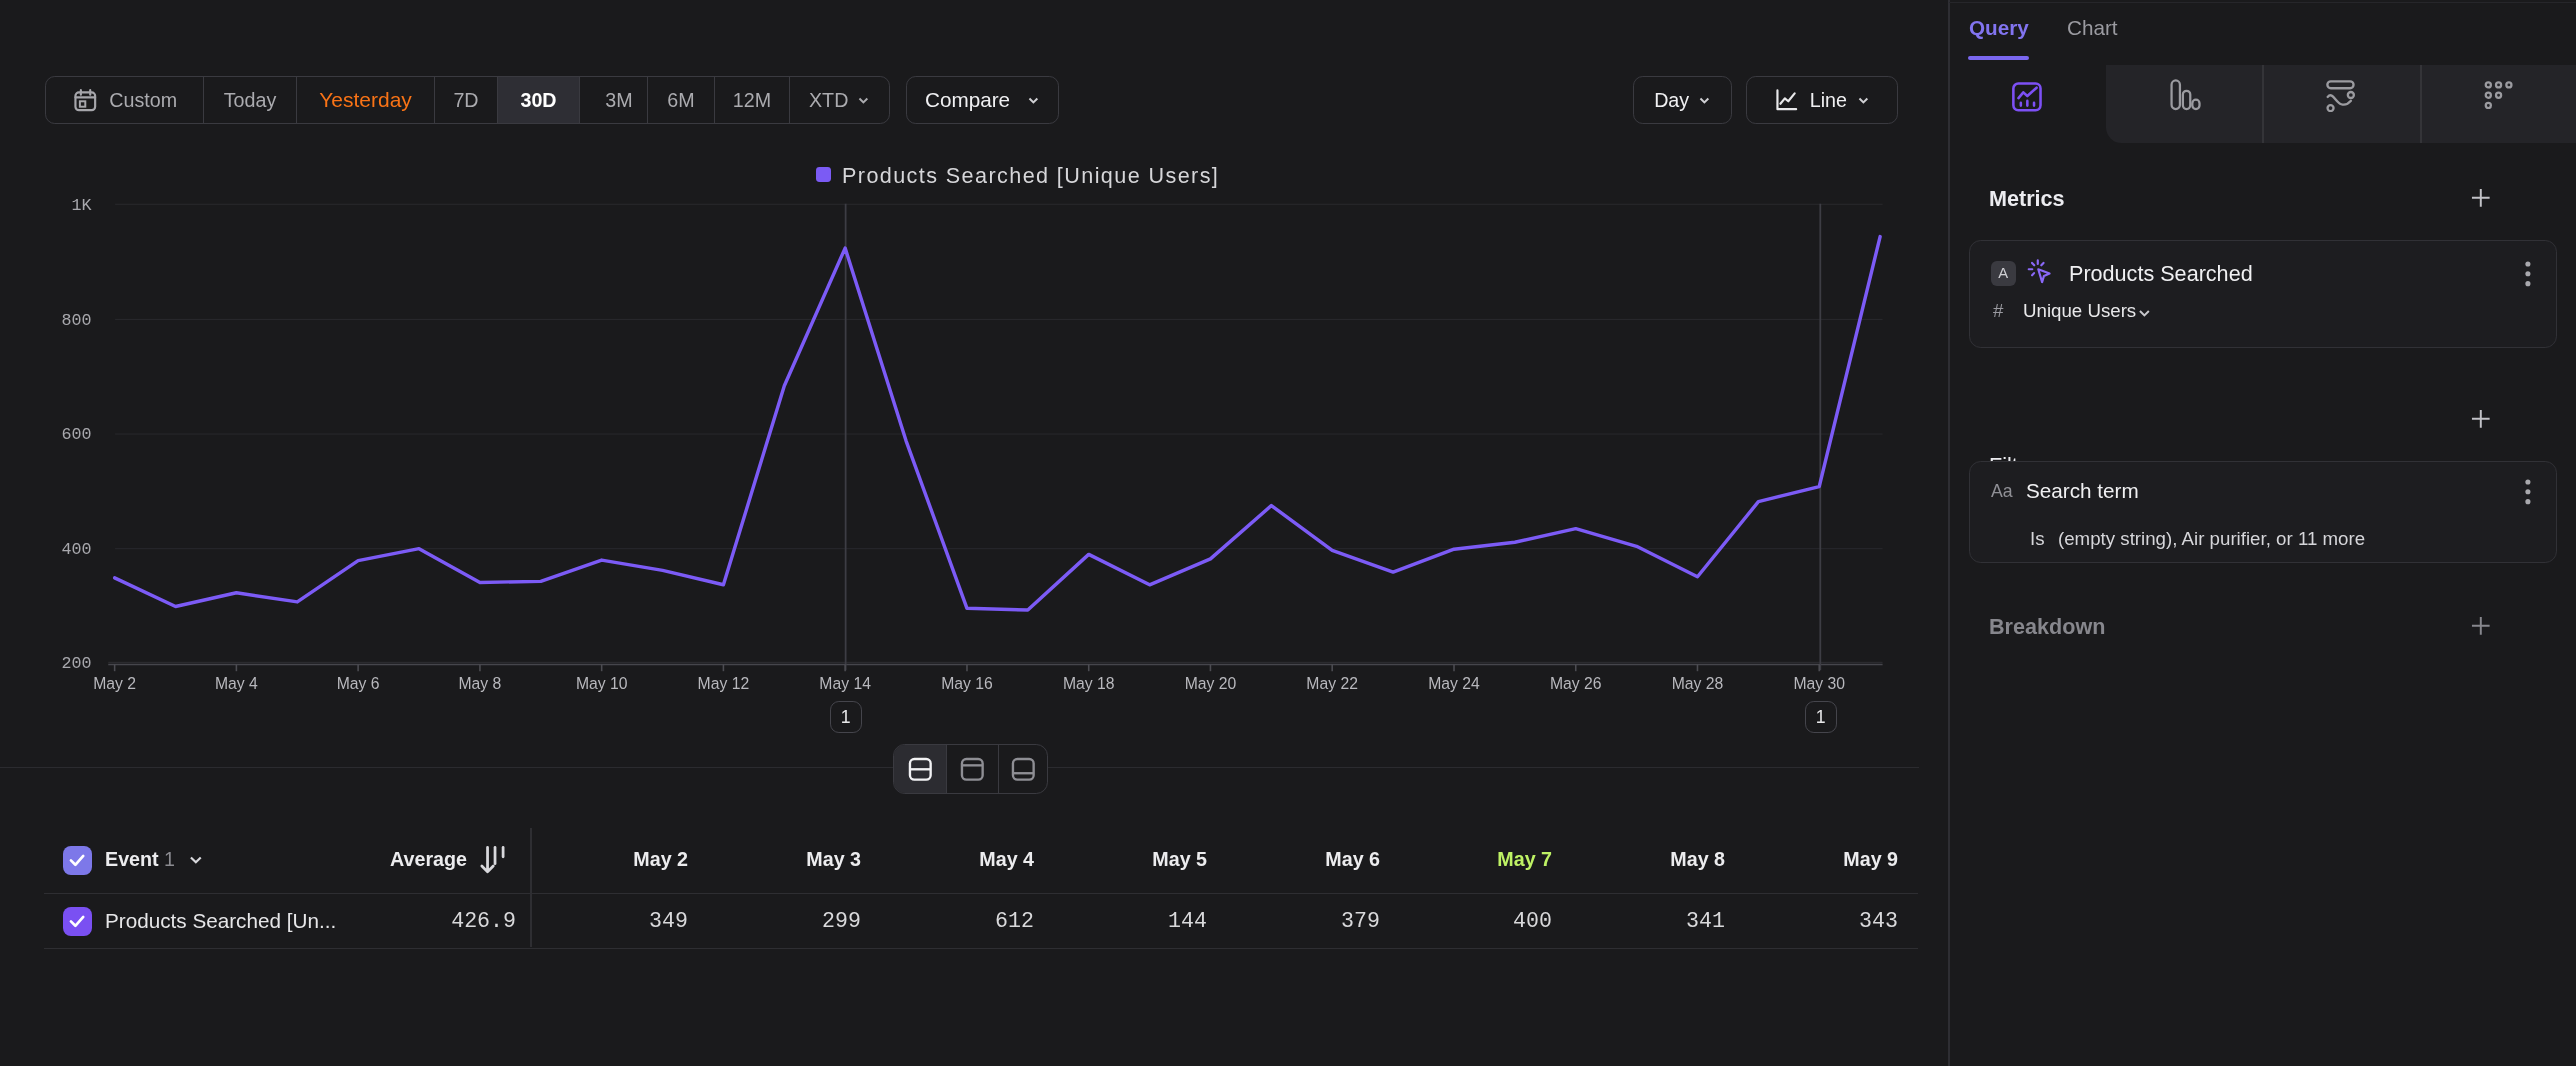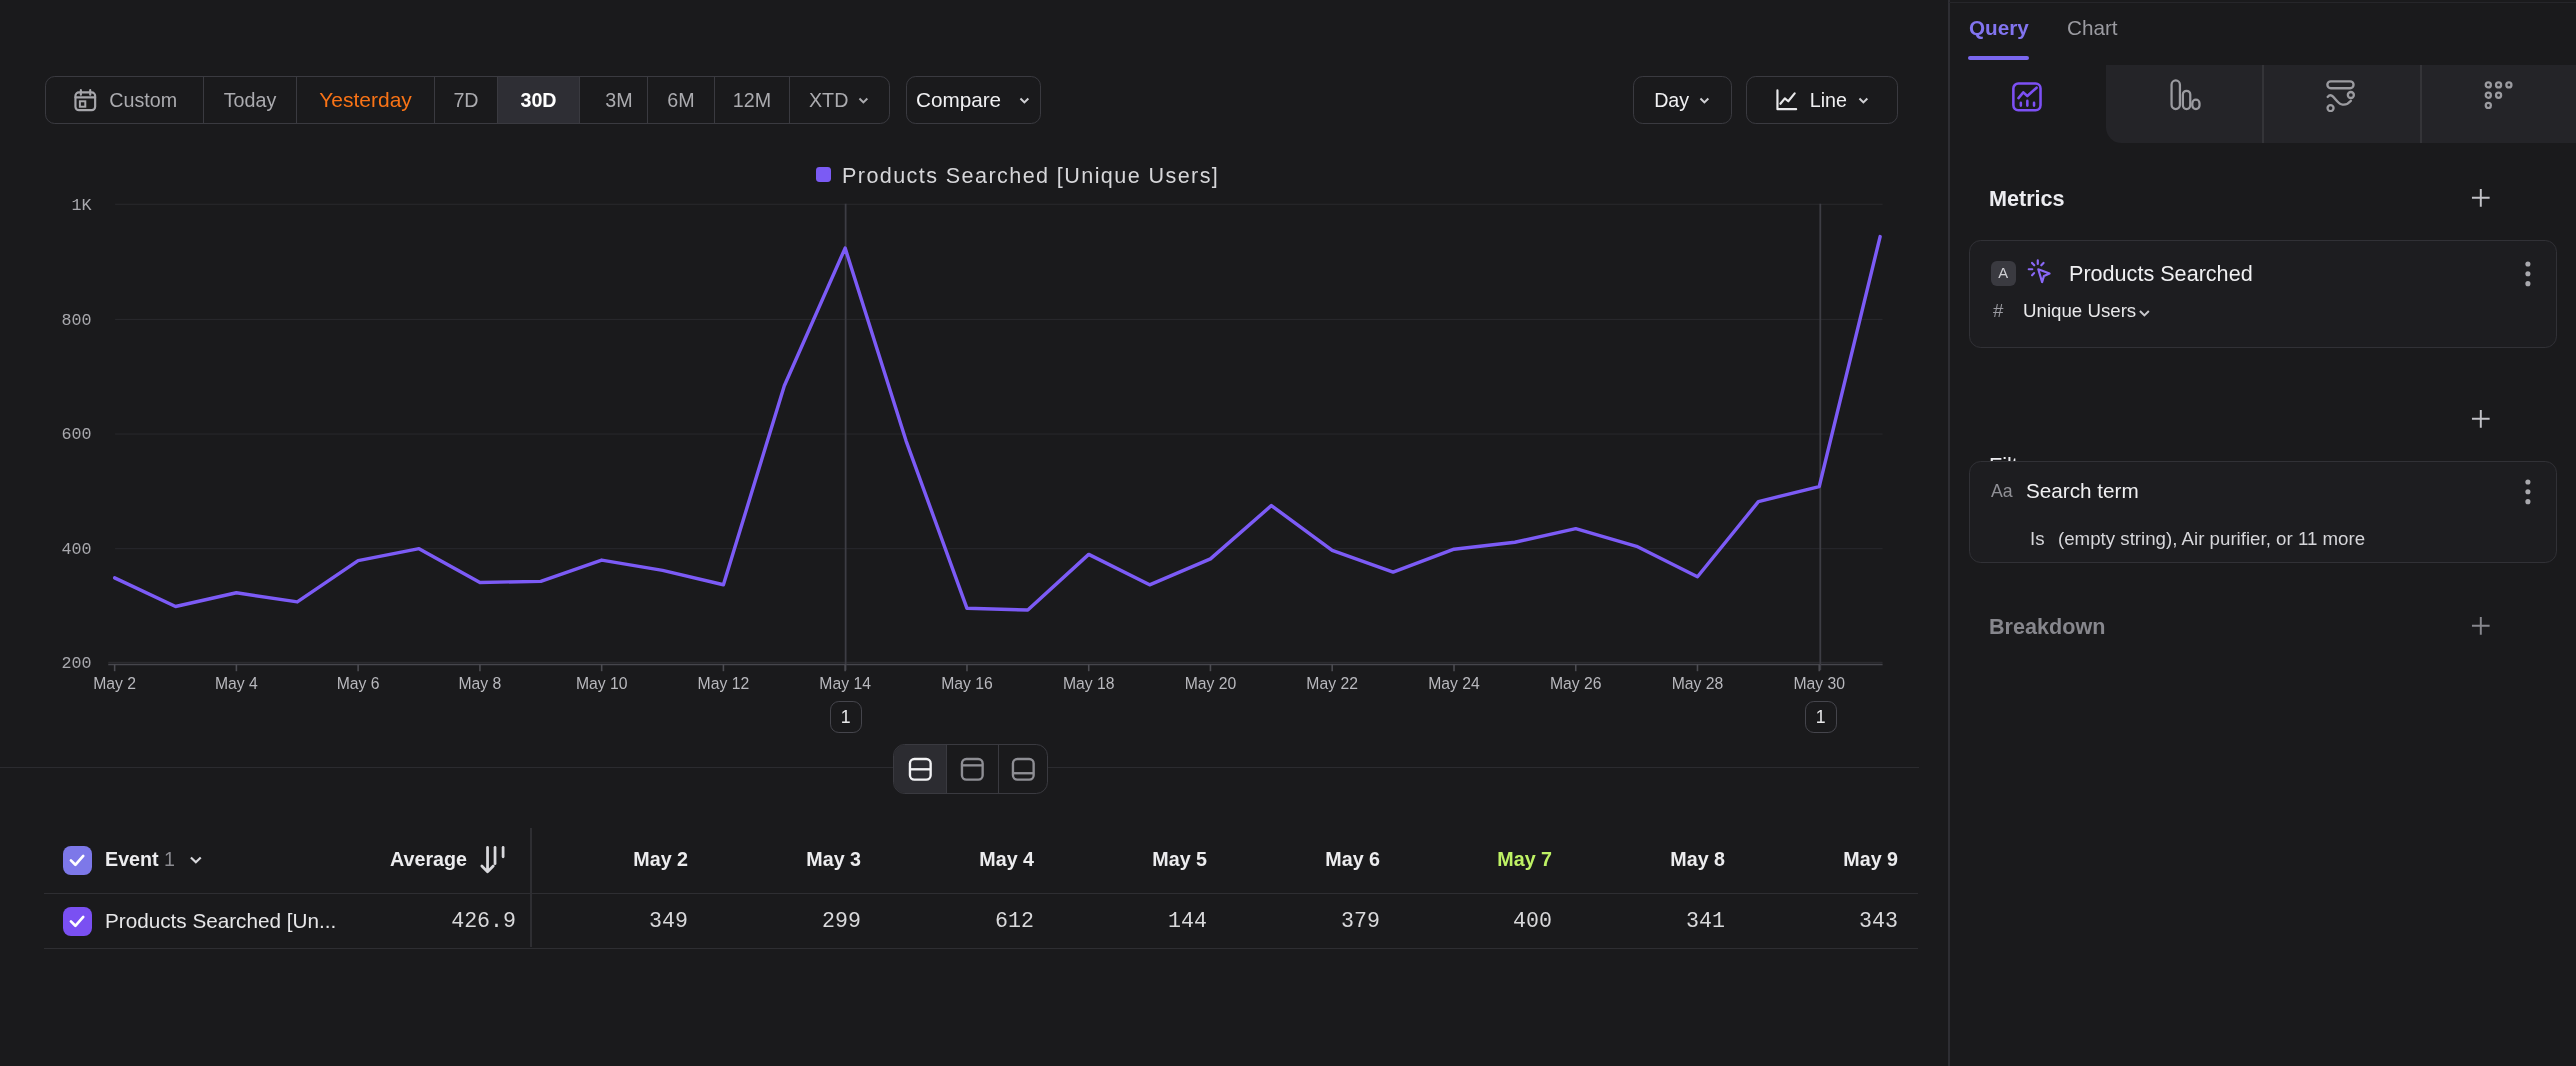--- a/index.html
+++ b/index.html
@@ -30,21 +30,21 @@
   <div class="cell" style="width:68px; display:flex; align-items:center; justify-content:center; border-right:1.5px solid #3a3a40; color:#ababaf; font-size:19.7px;padding-left:11px;">3M</div>
   <div class="cell" style="width:67px; display:flex; align-items:center; justify-content:center; border-right:1.5px solid #3a3a40; color:#ababaf; font-size:19.7px;">6M</div>
   <div class="cell" style="width:75px; display:flex; align-items:center; justify-content:center; border-right:1.5px solid #3a3a40; color:#ababaf; font-size:19.7px;">12M</div>
   <div class="cell" style="flex:1; display:flex; align-items:center; justify-content:center; gap:8.9px; color:#ababaf; font-size:19.7px;">XTD
     <svg class="chev" viewBox="0 0 13 13" fill="none" stroke="#ababaf" stroke-width="2">
         <path d="M2.5 4.5 L6.5 8.5 L10.5 4.5"></path>
       </svg>
   </div>
 </div>
 
-<div class="btn" style="left:906px; top:76px; width:135px; height:48px; gap:17px;">
+<div class="btn" style="left:906px; top:76px; width:153px; height:48px; gap:17px;">
   <span style="font-size:20.7px; color:#f0f0f2;">Compare</span>
   <svg class="chev" viewBox="0 0 13 13" fill="none" stroke="#d0d0d4" stroke-width="2">
       <path d="M2.5 4.5 L6.5 8.5 L10.5 4.5"></path>
     </svg>
 </div>
 
 <div class="btn" style="left:1633px; top:76px; width:99px; height:48px; gap:8.9px;">
   <span style="font-size:19.7px; color:#f0f0f2;">Day</span>
   <svg class="chev" viewBox="0 0 13 13" fill="none" stroke="#d0d0d4" stroke-width="2">
       <path d="M2.5 4.5 L6.5 8.5 L10.5 4.5"></path>

